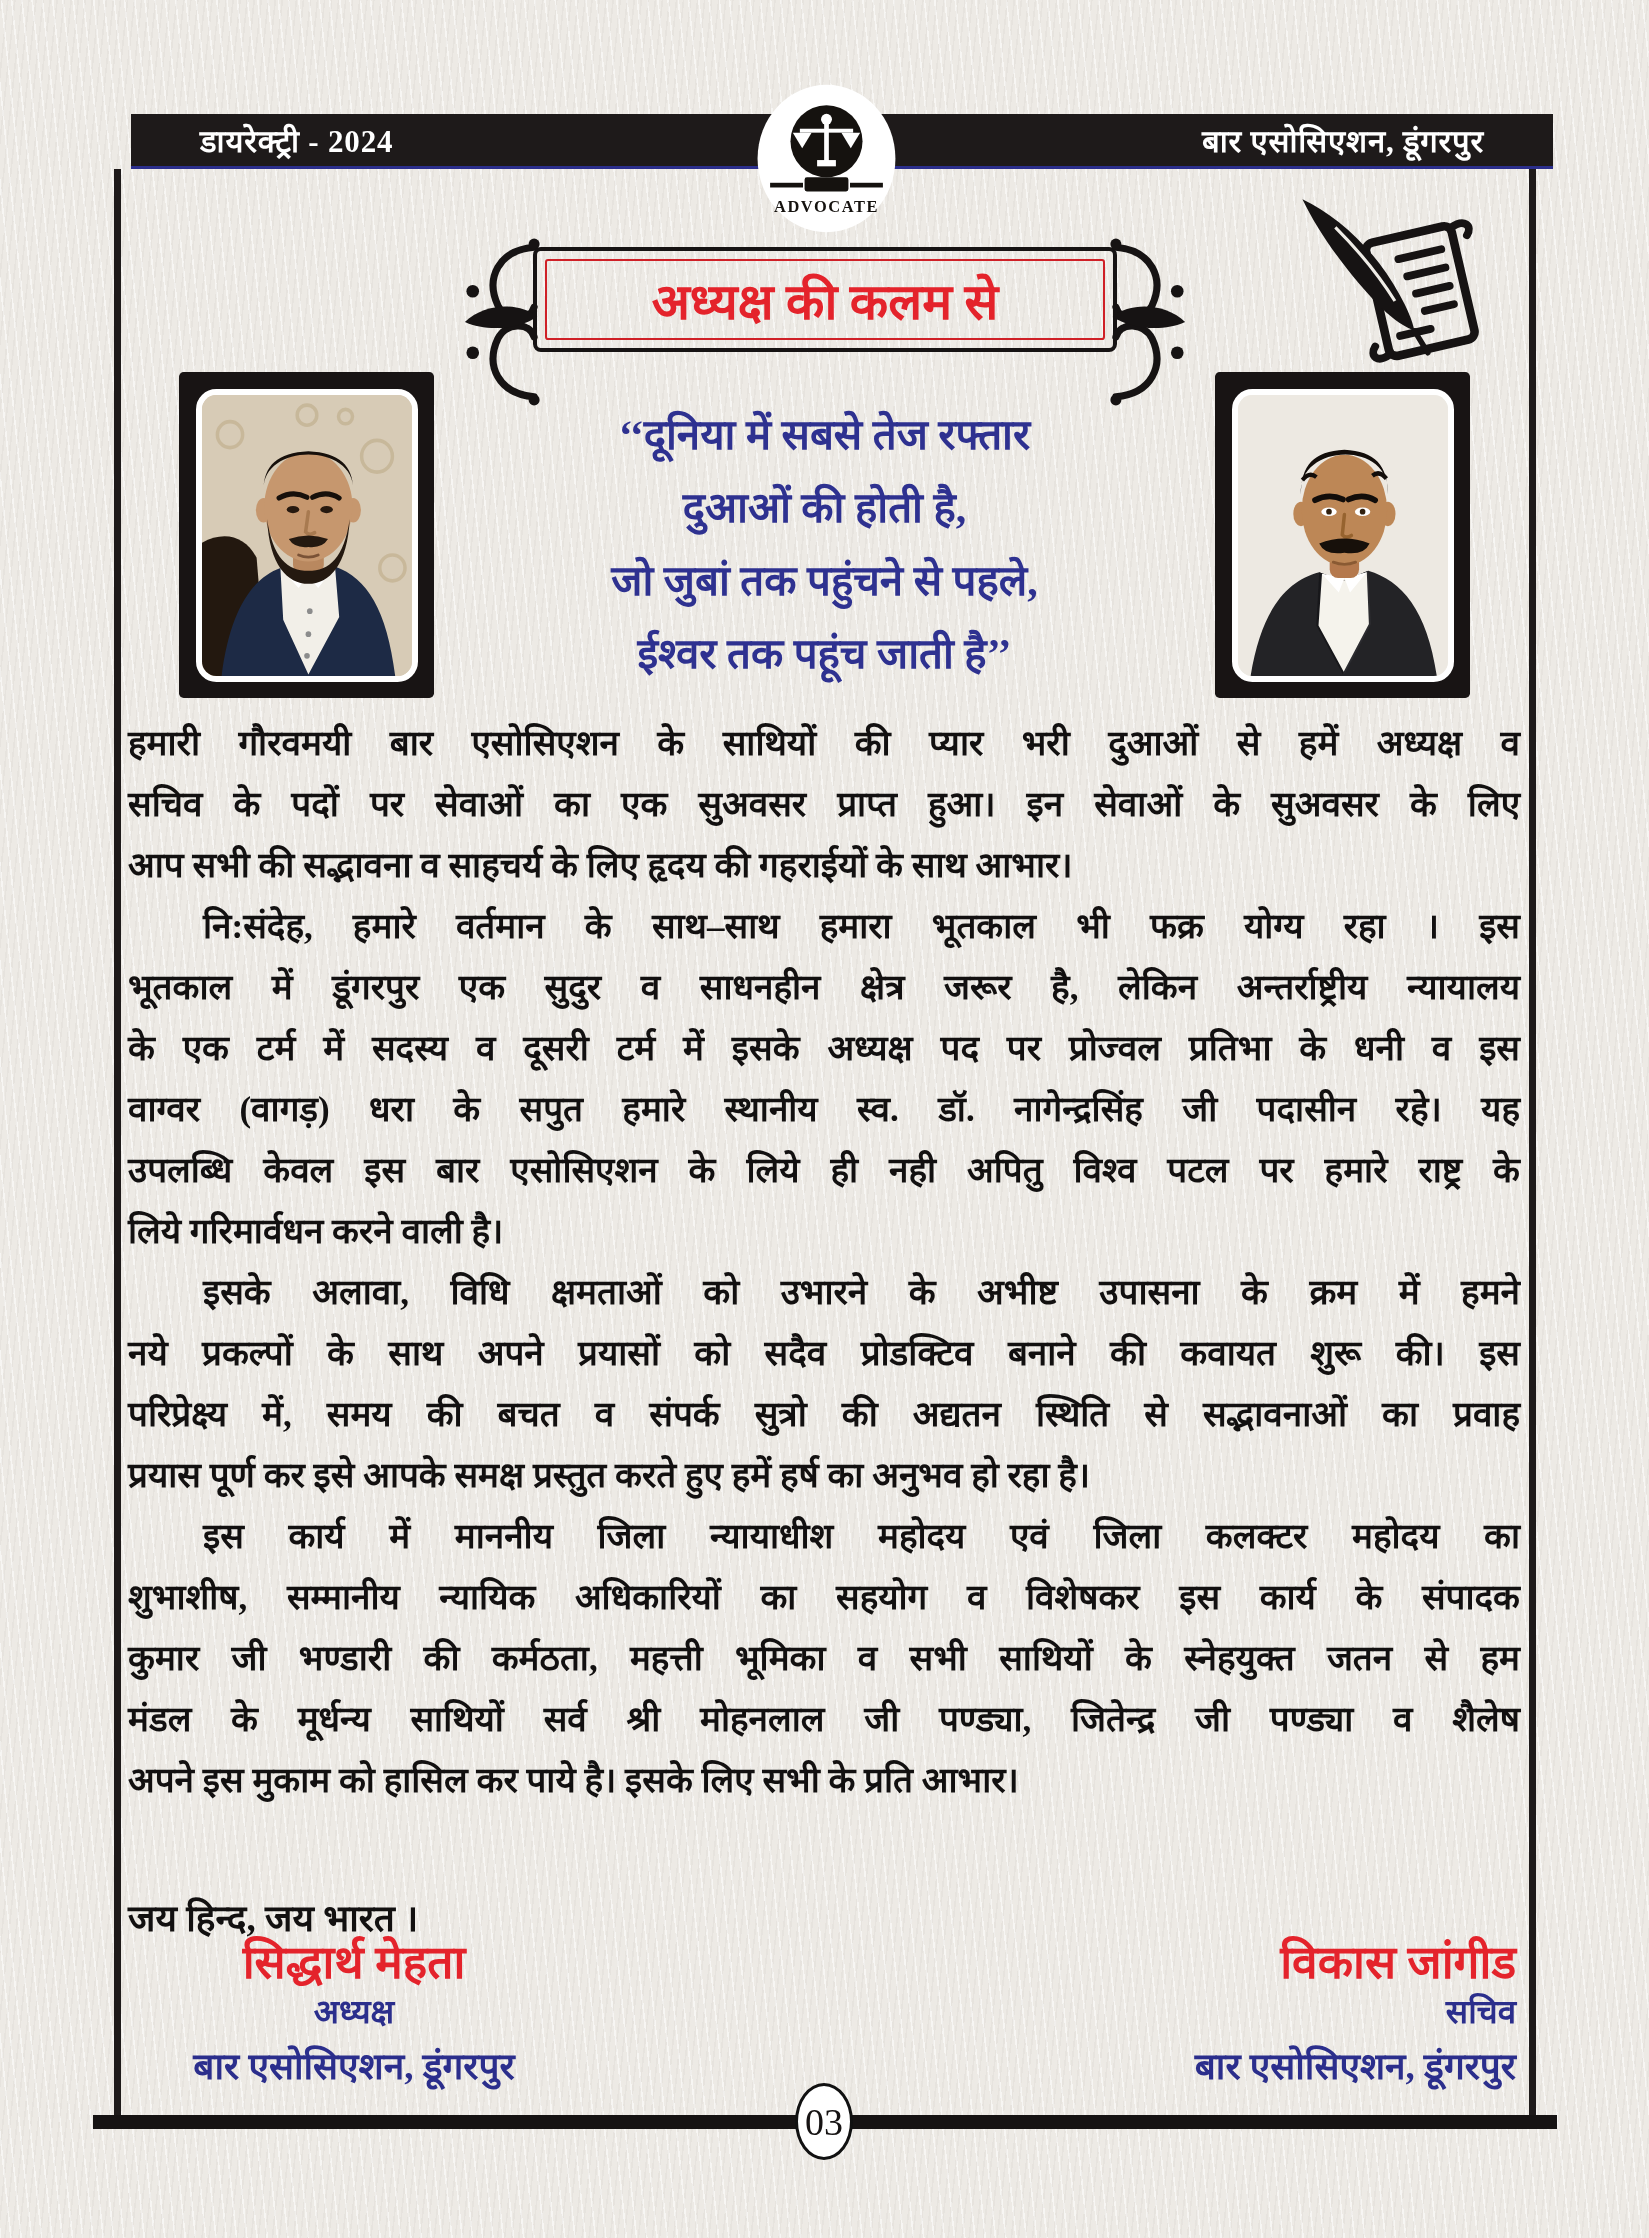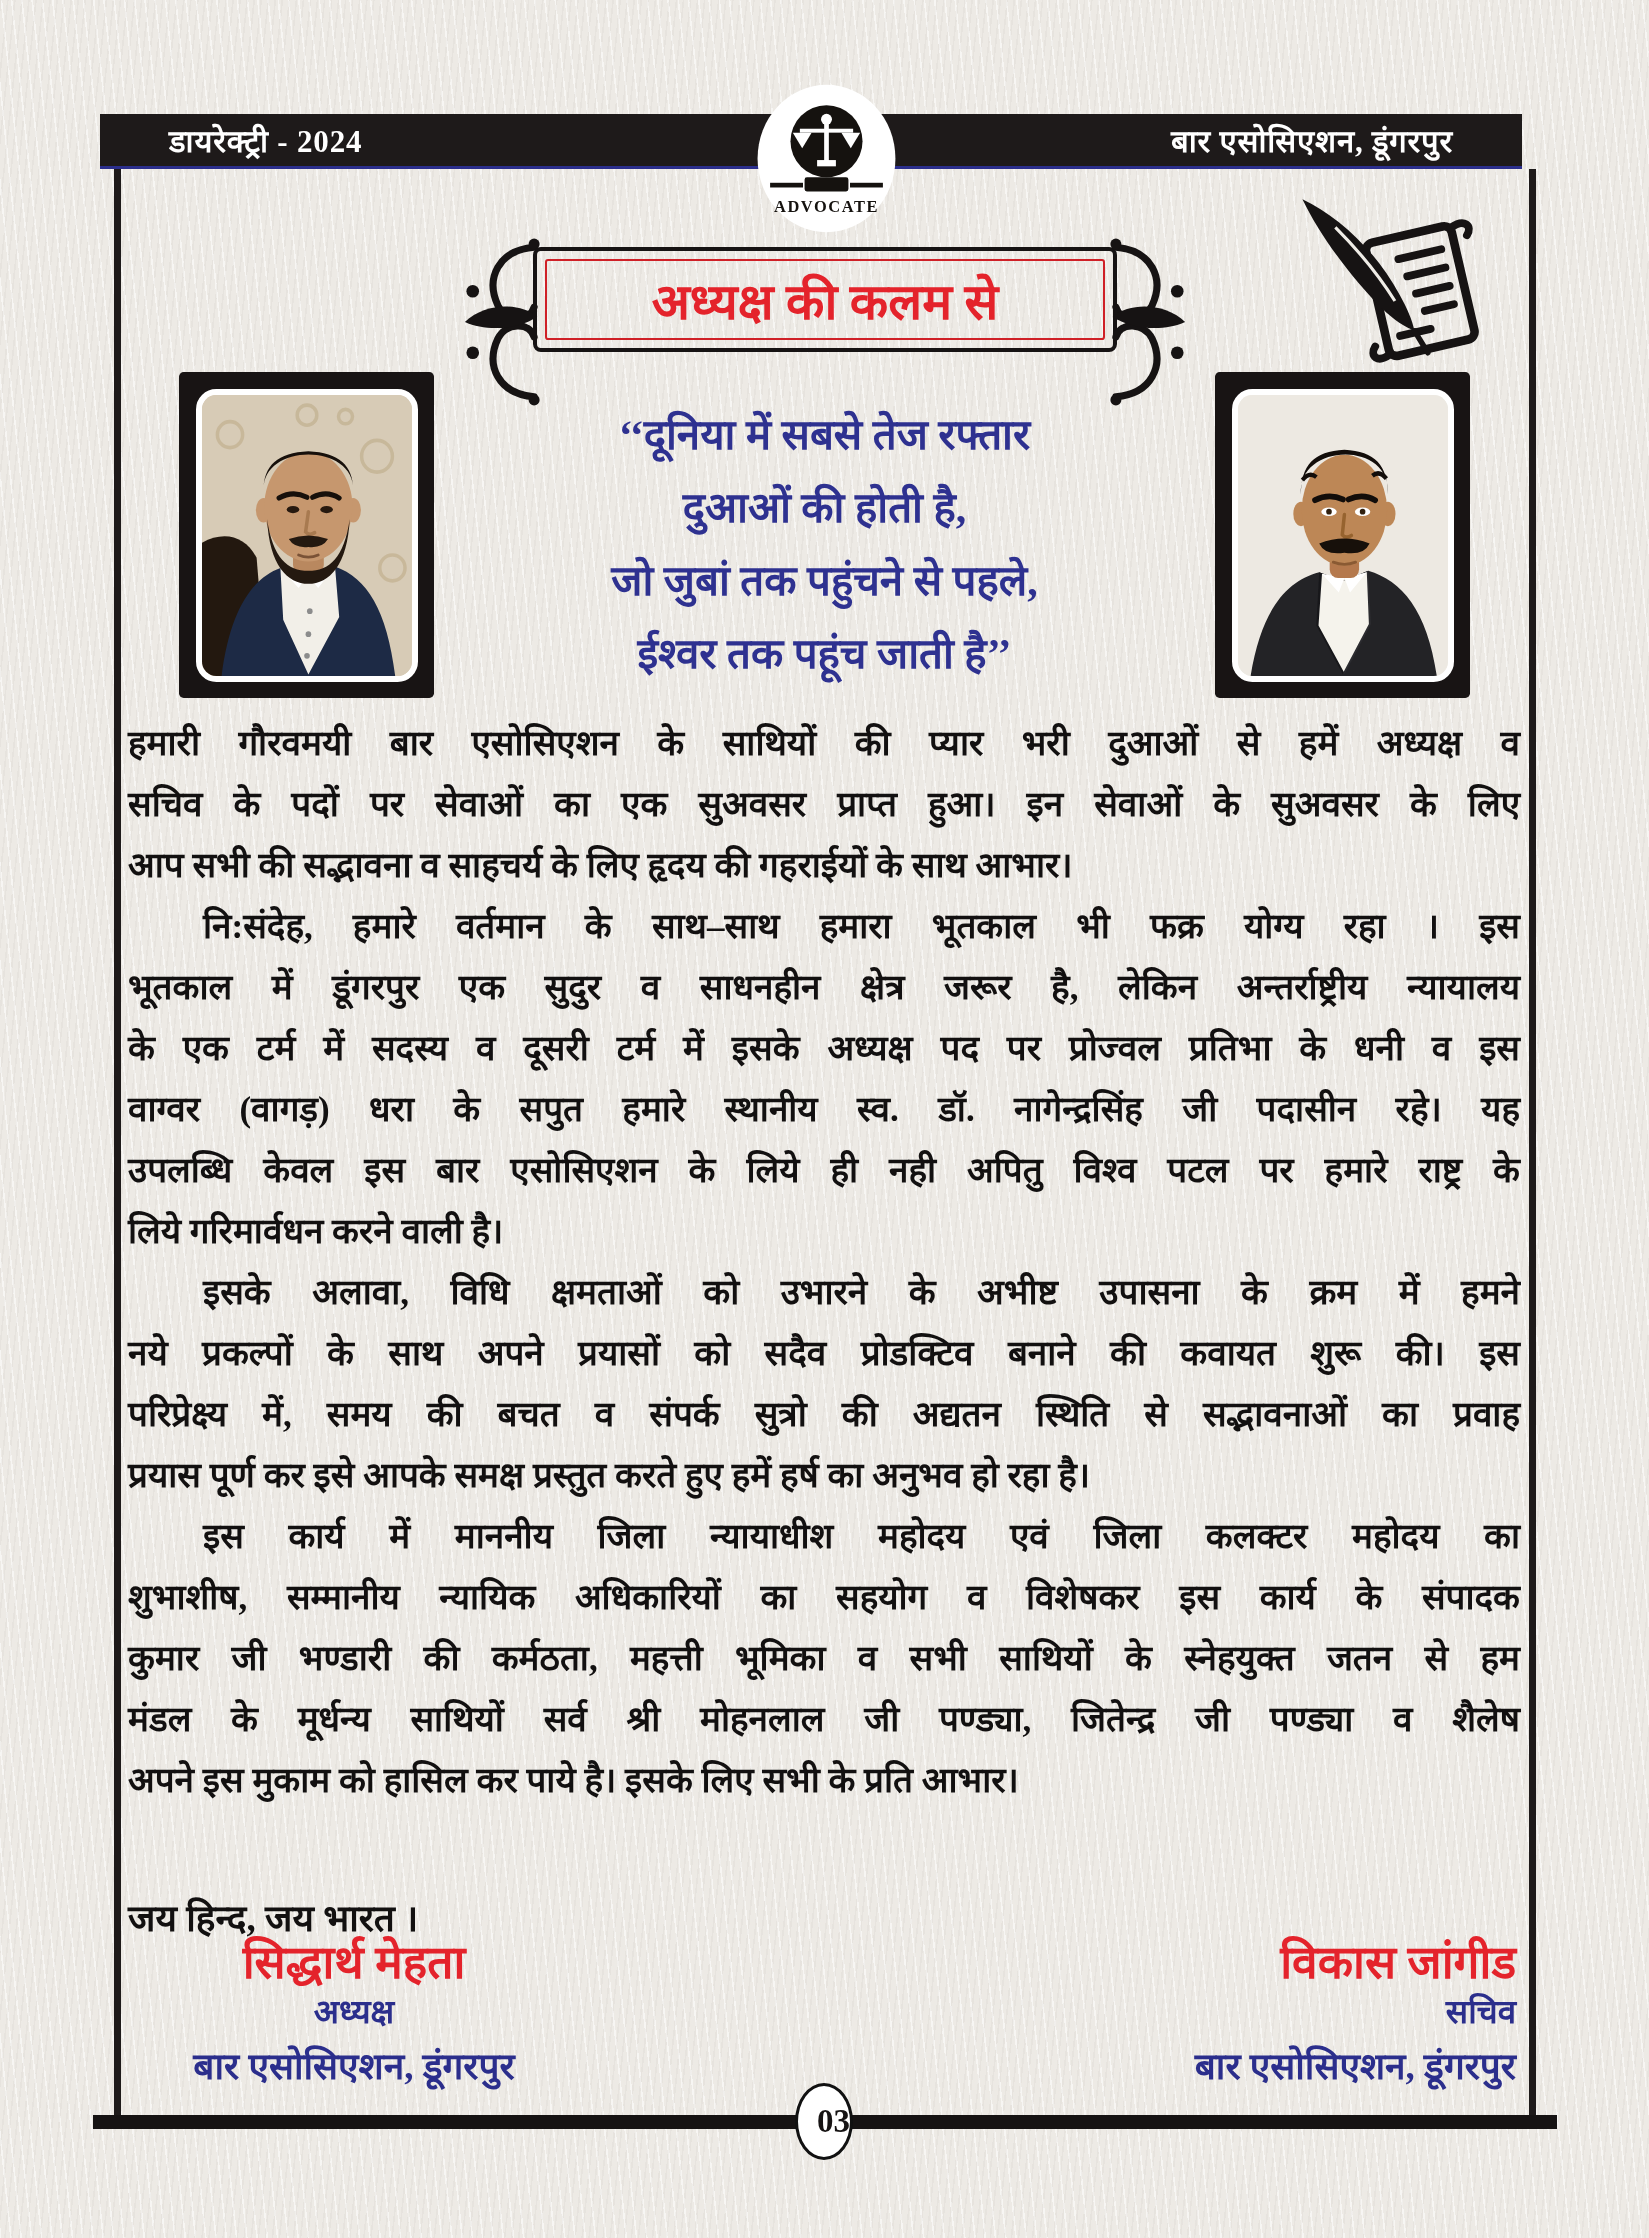--- a/index.html
+++ b/index.html
@@ -11,21 +11,21 @@
   }
   .page{
     position:absolute;inset:0;
     background-color:#edeae5;
     background-image:
       repeating-linear-gradient(96deg, rgba(110,100,92,0.05) 0 1.6px, rgba(0,0,0,0) 1.6px 7px),
       repeating-linear-gradient(84deg, rgba(255,255,255,0.55) 0 1.6px, rgba(0,0,0,0) 1.6px 10.2px);
   }
   
   .topbar{
-    position:absolute;left:100px;top:114px;width:1422px;height:55px;
+    position:absolute;left:131px;top:114px;width:1422px;height:55px;
     background:#1e1a1a;border-bottom:3.9px solid #2b2e8c;
     display:flex;align-items:center;justify-content:space-between;
     box-sizing:border-box;padding:0 69px;
   }
   .topbar span{color:#ffffff;font-size:31px;font-weight:bold;letter-spacing:0.8px;}
   .logo-wrap{position:absolute;left:756px;top:83px;width:141px;height:151px;}
   
   .frame-left,.frame-right{position:absolute;top:169px;width:7px;height:1954px;background:#1e1a1a;}
   .frame-left{left:114px;}
   .frame-right{left:1529px;}
@@ -73,22 +73,22 @@
   .sig{position:absolute;top:1939px;text-align:center;}
   .sig.sleft{left:134px;width:440px;}
   .sig.sright{left:1060px;width:456px;text-align:right;}
   .sig-name{color:#e4232b;font-size:46px;font-weight:bold;line-height:47px;}
   .sig-role{color:#2b2e8c;font-size:33px;font-weight:bold;margin-top:9px;line-height:35px;}
   .sig-org{color:#2b2e8c;font-size:37px;font-weight:bold;margin-top:17.3px;line-height:39px;}
   
   .pagenum{
     position:absolute;left:795px;top:2083px;width:58px;height:77px;
     background:#ffffff;border:3.1px solid #111111;border-radius:50%;
-    display:flex;align-items:center;justify-content:flex-end;box-sizing:border-box;z-index:5;
-    font-size:33px;font-weight:bold;color:#161313;
+    display:flex;align-items:center;justify-content:center;box-sizing:border-box;z-index:5;
+    font-size:38px;font-weight:normal;color:#161313;
   }
 </style>
 </head>
 <body>
 
 <div class="page">
 
   <header class="topbar">
     <span>डायरेक्ट्री - 2024</span>
     <span>बार एसोसिएशन, डूंगरपुर</span>

